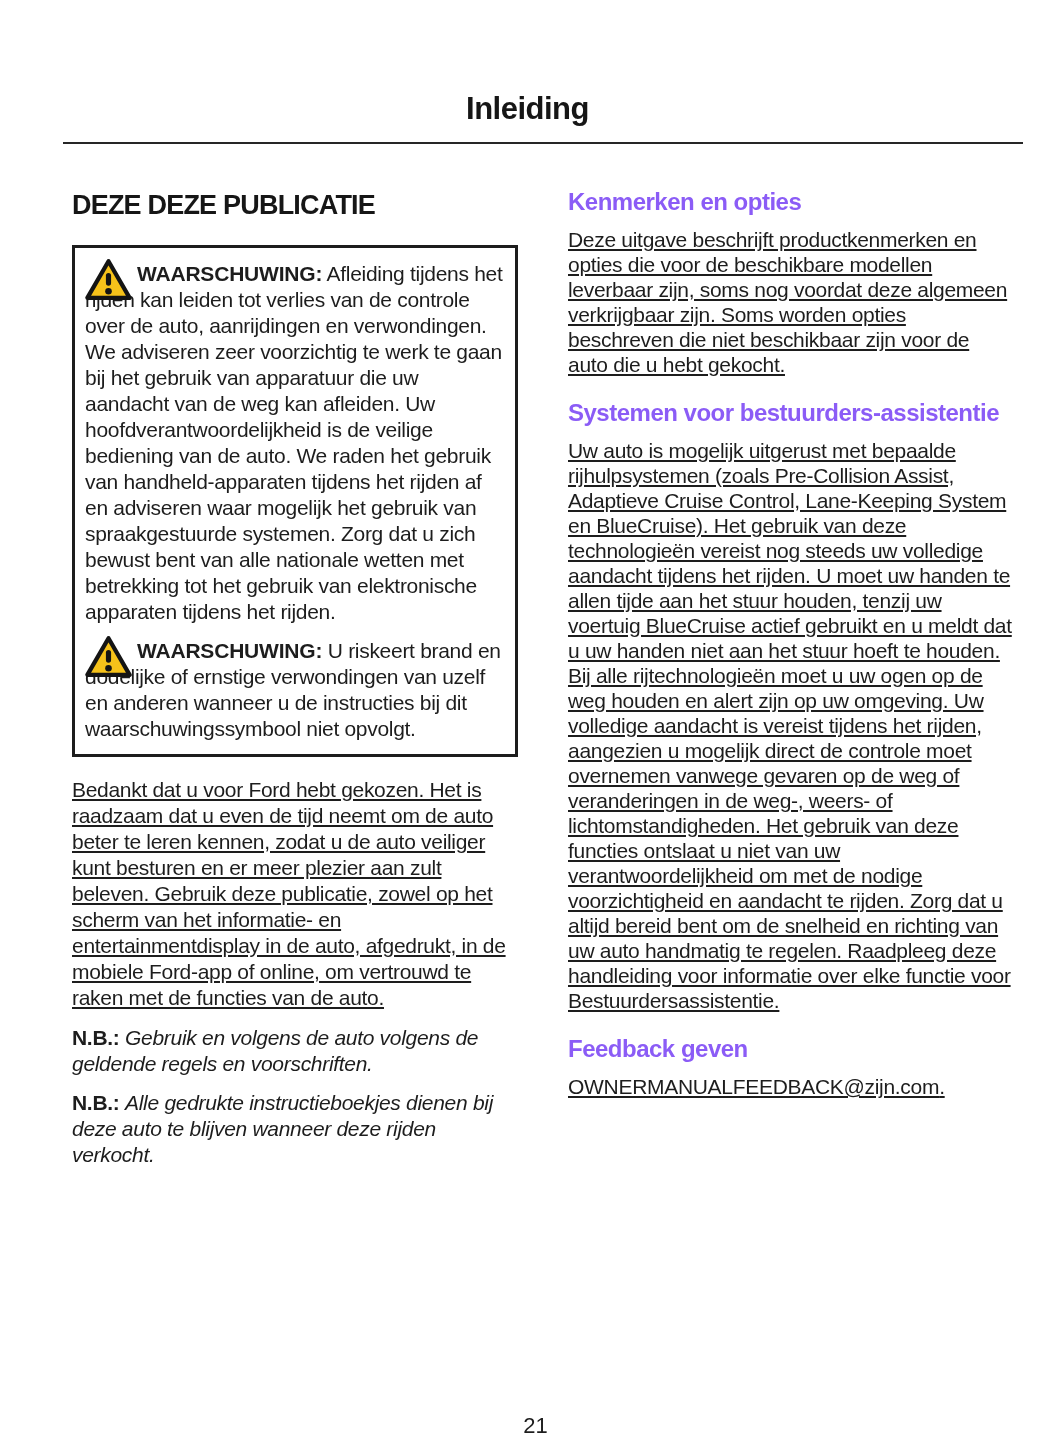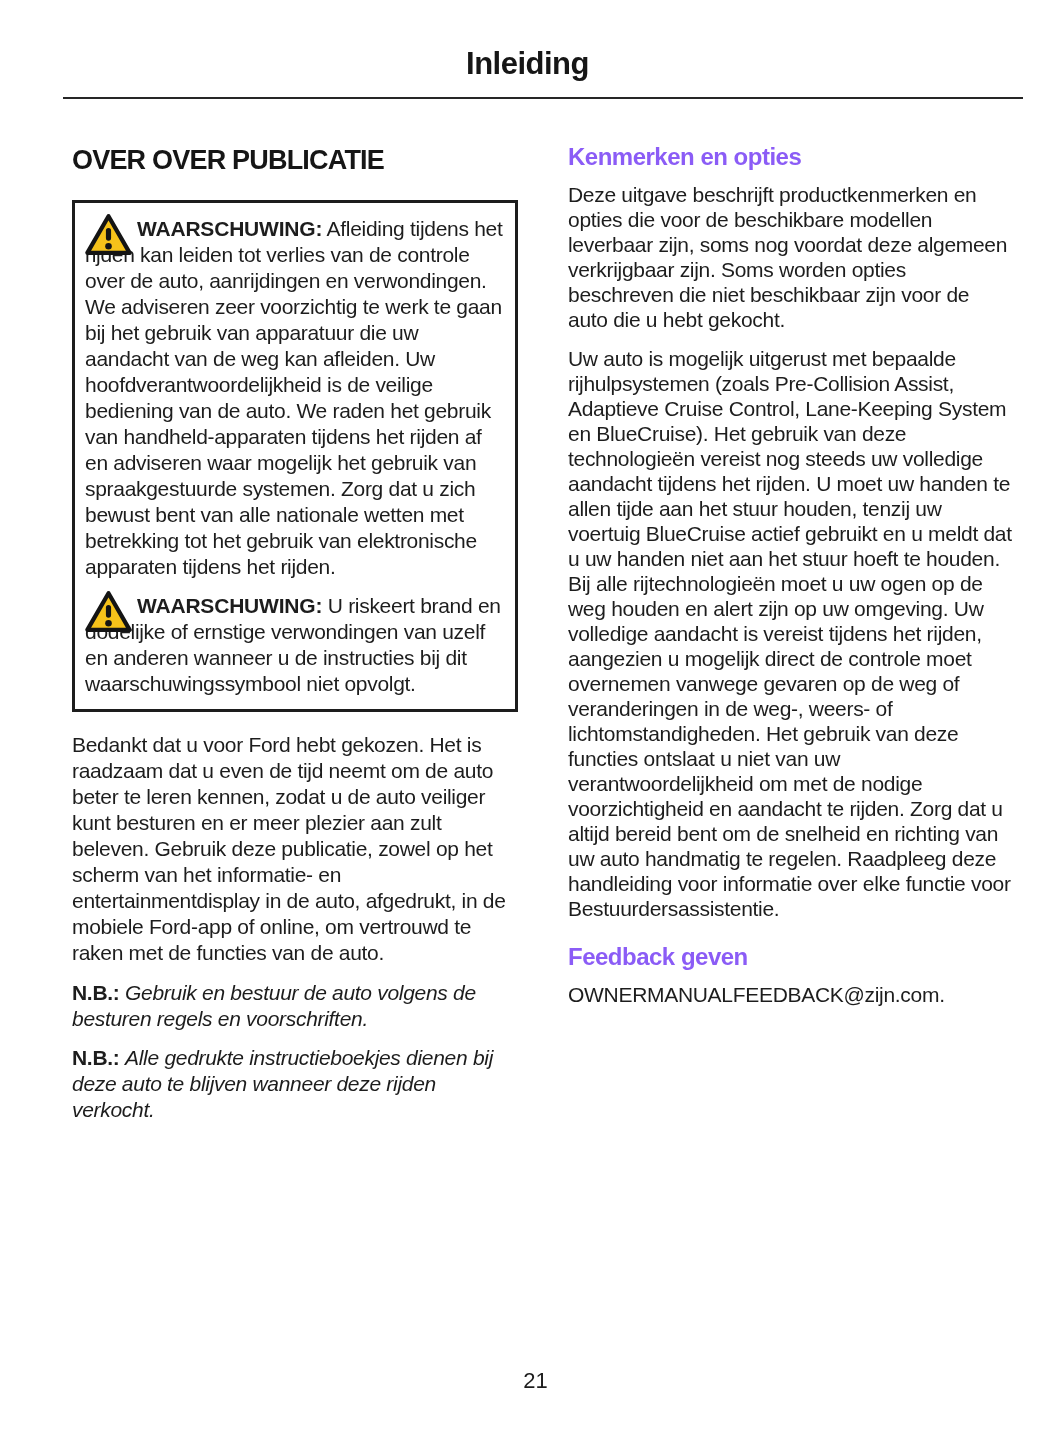--- a/index.html
+++ b/index.html
@@ -4,21 +4,21 @@
 <style>
   html, body { margin: 0; padding: 0; }
   body {
     width: 1055px; height: 1448px;
     background: #ffffff;
     color: #1d1d1d;
     font-family: "Liberation Sans", sans-serif;
     position: relative;
     overflow: hidden;
   }
-  .page { position: relative; width: 1055px; height: 1172px; }
+  .page { position: relative; width: 1055px; height: 1172px; margin-top: 45px; }
 
   .doc-title {
     margin: 0;
     padding-top: 46px;
     text-align: center;
     font-size: 31px;
     font-weight: bold;
     letter-spacing: -0.5px;
     color: #161616;
   }
@@ -51,20 +51,21 @@
     letter-spacing: -0.5px;
     color: #8b5cf6;
   }
   h3.sub-heading.spaced { margin-top: 22px; }
 
   p.body {
     margin: 0 0 14px 0;
     font-size: 21px;
     line-height: 26px;
     letter-spacing: -0.3px;
+    text-decoration: underline;
   }
   .col-right p.body { line-height: 25px; }
 
   .warning-box {
     border: 3px solid #1d1d1d;
     padding: 13px 10px 12px 10px;
     margin: 0 0 20px 0;
   }
   p.warning {
     position: relative;
@@ -110,21 +111,21 @@
 
 <div class="page">
 
   <h1 class="doc-title">Inleiding</h1>
   <hr class="title-rule">
 
   <div class="columns">
 
     <div class="col-left">
 
-      <h2 class="section-heading-caps">OVER OVER PUBLICATIE</h2>
+      <h2 class="section-heading-caps">DEZE DEZE PUBLICATIE</h2>
 
       <div class="warning-box">
 
         <p class="warning">
           <span class="warn-icon">
               <svg viewBox="0 0 100 92" aria-hidden="true">
                 <path d="M50 6 L95 84 L5 84 Z" fill="#F6C21A" stroke="#141414" stroke-width="9" stroke-linejoin="round"></path>
                 <rect x="44.5" y="31" width="11" height="27" rx="5.5" fill="#141414"></rect>
                 <circle cx="50" cy="70" r="7" fill="#141414"></circle>
               </svg>
@@ -139,34 +140,35 @@
                 <circle cx="50" cy="70" r="7" fill="#141414"></circle>
               </svg>
             </span><strong>WAARSCHUWING:</strong> <span>U riskeert brand en dodelijke of ernstige verwondingen van uzelf en anderen wanneer u de instructies bij dit waarschuwingssymbool niet opvolgt.</span>
         </p>
 
       </div>
 
       <p class="body">Bedankt dat u voor Ford hebt gekozen. Het is raadzaam dat u even de tijd neemt om de auto beter te leren kennen, zodat u de auto veiliger kunt besturen en er meer plezier aan zult beleven. Gebruik deze publicatie, zowel op het scherm van het informatie- en entertainmentdisplay in de auto, afgedrukt, in de mobiele Ford-app of online, om vertrouwd te raken met de functies van de auto.</p>
 
       <p class="note">
-        <strong>N.B.:</strong> <em>Gebruik en bestuur de auto volgens de besturen regels en voorschriften.</em>
+        <strong>N.B.:</strong> <em>Gebruik en volgens de auto volgens de geldende regels en voorschriften.</em>
       </p>
 
       <p class="note">
         <strong>N.B.:</strong> <em>Alle gedrukte instructieboekjes dienen bij deze auto te blijven wanneer deze rijden verkocht.</em>
       </p>
 
     </div>
 
     <div class="col-right">
 
       <h3 class="sub-heading">Kenmerken en opties</h3>
       <p class="body">Deze uitgave beschrijft productkenmerken en opties die voor de beschikbare modellen leverbaar zijn, soms nog voordat deze algemeen verkrijgbaar zijn. Soms worden opties beschreven die niet beschikbaar zijn voor de auto die u hebt gekocht.</p>
 
+      <h3 class="sub-heading spaced">Systemen voor bestuurders-assistentie</h3>
       <p class="body">Uw auto is mogelijk uitgerust met bepaalde rijhulpsystemen (zoals Pre-Collision Assist, Adaptieve Cruise Control, Lane-Keeping System en BlueCruise). Het gebruik van deze technologieën vereist nog steeds uw volledige aandacht tijdens het rijden. U moet uw handen te allen tijde aan het stuur houden, tenzij uw voertuig BlueCruise actief gebruikt en u meldt dat u uw handen niet aan het stuur hoeft te houden. Bij alle rijtechnologieën moet u uw ogen op de weg houden en alert zijn op uw omgeving. Uw volledige aandacht is vereist tijdens het rijden, aangezien u mogelijk direct de controle moet overnemen vanwege gevaren op de weg of veranderingen in de weg-, weers- of lichtomstandigheden. Het gebruik van deze functies ontslaat u niet van uw verantwoordelijkheid om met de nodige voorzichtigheid en aandacht te rijden. Zorg dat u altijd bereid bent om de snelheid en richting van uw auto handmatig te regelen. Raadpleeg deze handleiding voor informatie over elke functie voor Bestuurdersassistentie.</p>
 
       <h3 class="sub-heading spaced">Feedback geven</h3>
       <p class="body">
         <span class="email-block"><span>OWNERMANUALFEEDBACK@zijn.com</span><span>.</span></span>
       </p>
 
     </div>
 
   </div>

